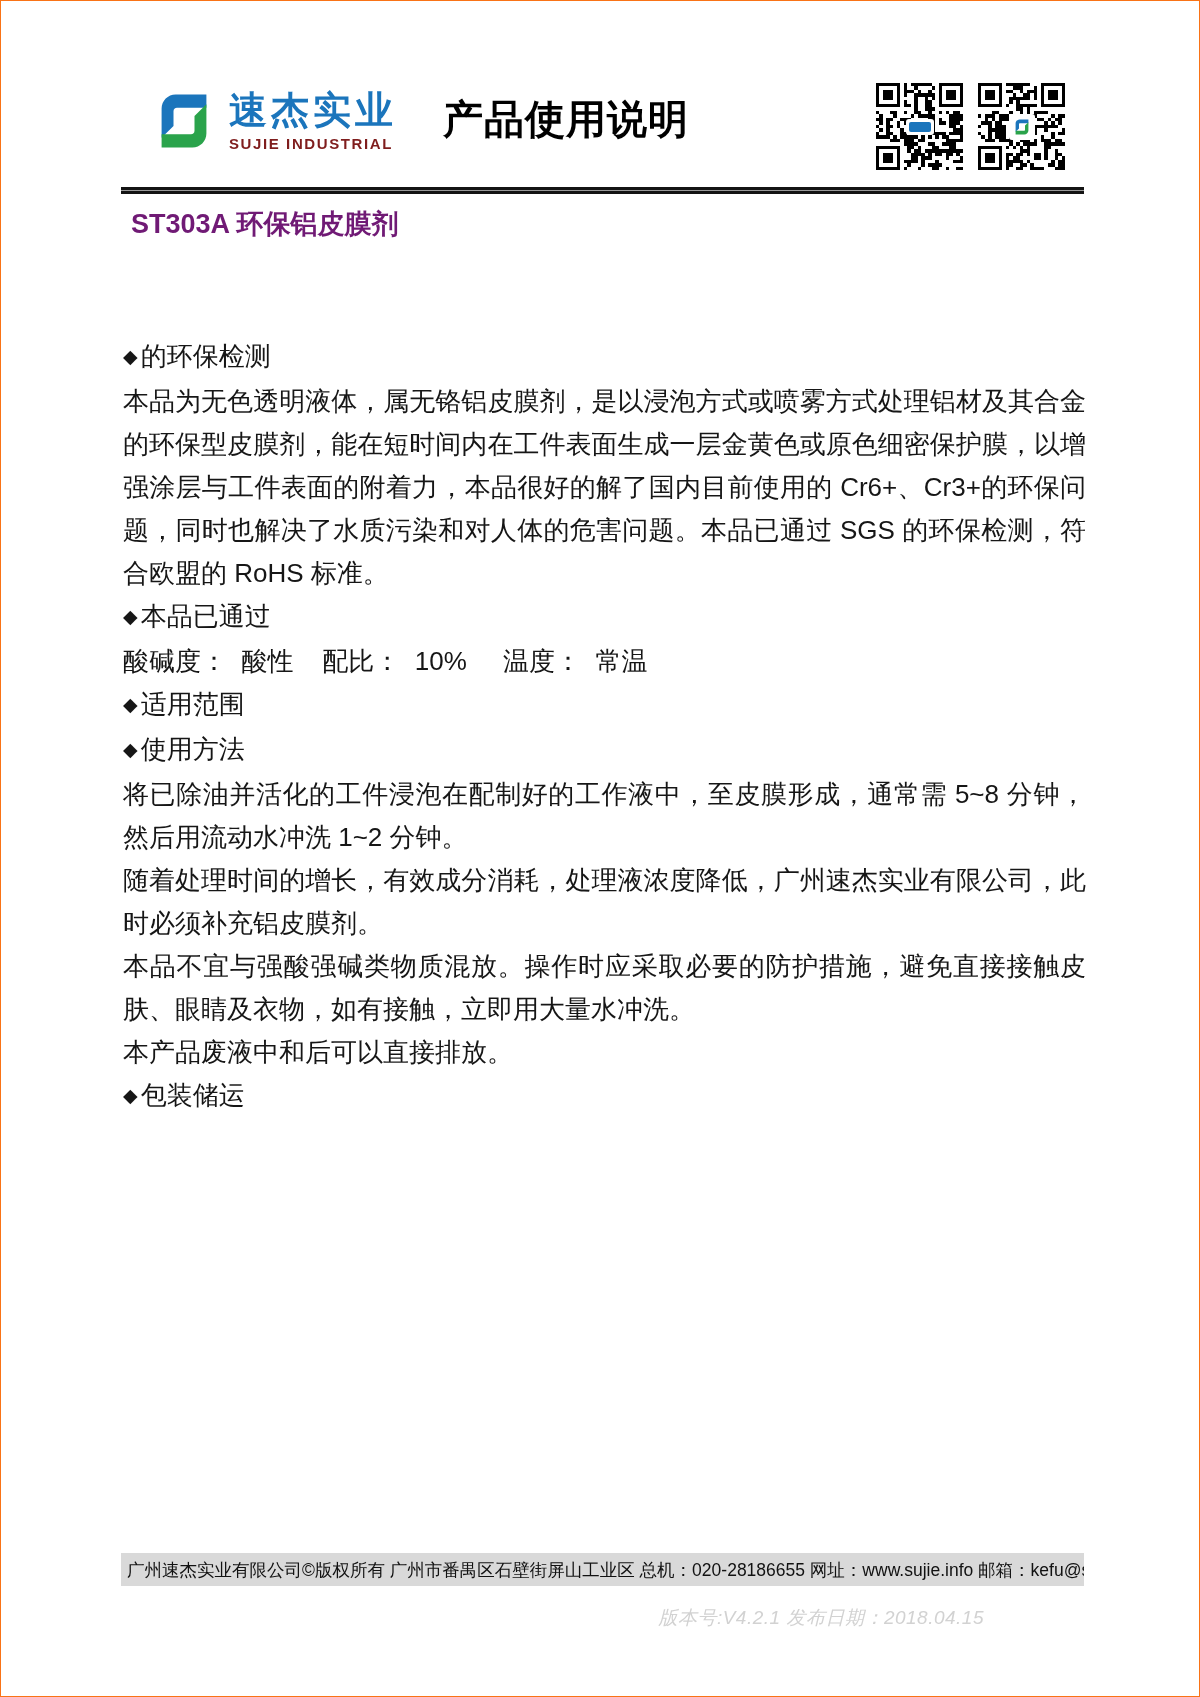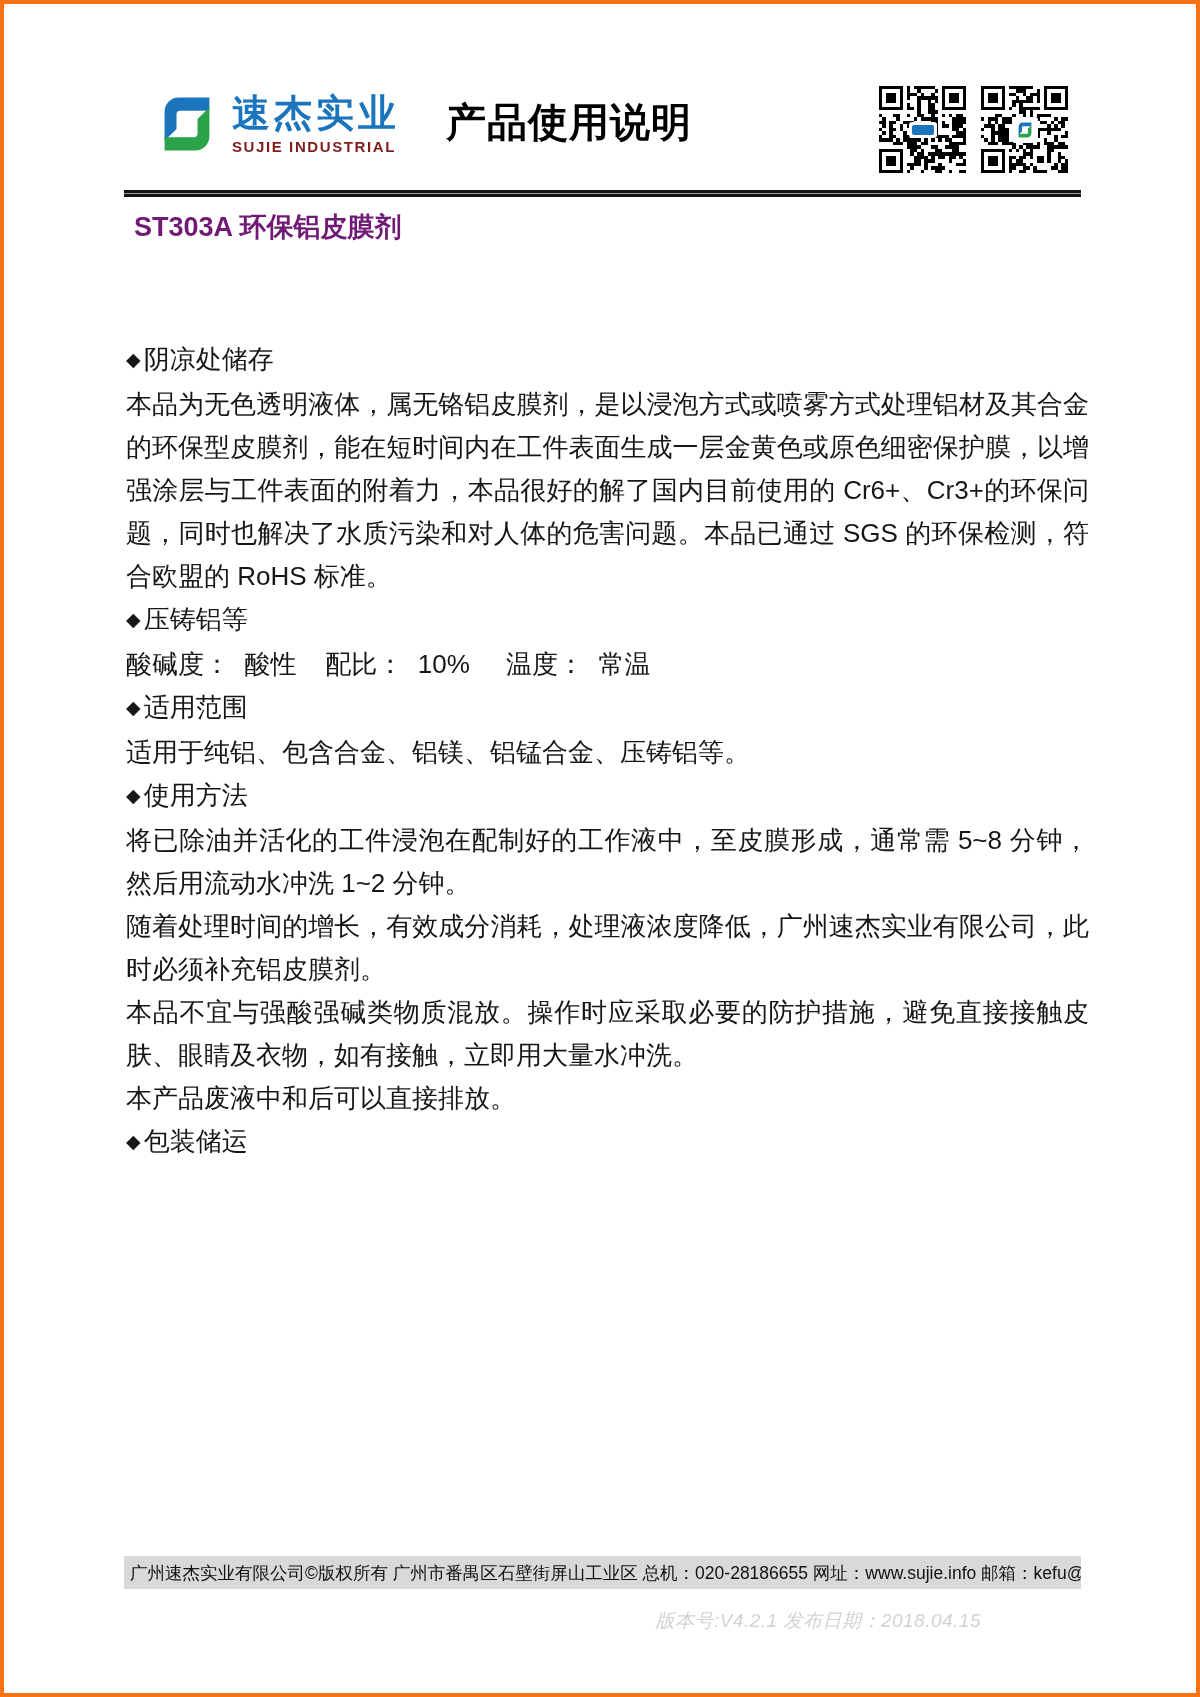--- a/index.html
+++ b/index.html
@@ -1,19 +1,19 @@
 <!DOCTYPE html>
 <html><head>
 <meta charset="utf-8">
 <style>
   html,body{margin:0;padding:0;background:#fff;}
   .page{
     position:relative;width:1200px;height:1697px;background:#ffffff;
     font-family:"Liberation Sans","DejaVu Sans",sans-serif;color:#1a1a1a;
-    box-sizing:border-box;border:4px solid #f97316;overflow:hidden;
+    box-sizing:border-box;border:1px solid #f97316;overflow:hidden;
   }
   
   .header{position:absolute;left:120px;top:78px;right:115px;height:95px;}
   .logo-block{position:absolute;left:28px;top:2px;display:flex;align-items:center;gap:10px;}
   .logo-mark{width:70px;height:80px;}
   .logo-text{display:flex;flex-direction:column;line-height:1;}
   .logo-cn{font-size:38px;font-weight:bold;color:#1b75bc;letter-spacing:4px;}
   .logo-en{font-size:15px;font-weight:bold;color:#7f1d1d;letter-spacing:1.6px;margin-top:7px;}
   .doc-type-title{position:absolute;left:322px;top:13px;font-size:40px;font-weight:bold;color:#000;letter-spacing:1px;}
   .qr{position:absolute;top:4px;width:87px;height:87px;}
@@ -538,30 +538,29 @@
       </div>
     </div>
   </div>
 
   <div class="header-rule"></div>
 
   <div class="doc-title">ST303A 环保铝皮膜剂</div>
 
   <div class="doc-body">
       <div>
-        <div class="sec-heading"><span class="bullet">◆</span><span>阴凉处储存</span></div>
+        <div class="sec-heading"><span class="bullet">◆</span><span>的环保检测</span></div>
         <p class="para">本品为无色透明液体，属无铬铝皮膜剂，是以浸泡方式或喷雾方式处理铝材及其合金的环保型皮膜剂，能在短时间内在工件表面生成一层金黄色或原色细密保护膜，以增强涂层与工件表面的附着力，本品很好的解了国内目前使用的 Cr6+、Cr3+的环保问题，同时也解决了水质污染和对人体的危害问题。本品已通过 SGS 的环保检测，符合欧盟的 RoHS 标准。</p>
       </div>
       <div>
-        <div class="sec-heading"><span class="bullet">◆</span><span>压铸铝等</span></div>
+        <div class="sec-heading"><span class="bullet">◆</span><span>本品已通过</span></div>
         <p class="para">酸碱度：  酸性    配比：  10%     温度：  常温</p>
       </div>
       <div>
         <div class="sec-heading"><span class="bullet">◆</span><span>适用范围</span></div>
-        <p class="para">适用于纯铝、包含合金、铝镁、铝锰合金、压铸铝等。</p>
       </div>
       <div>
         <div class="sec-heading"><span class="bullet">◆</span><span>使用方法</span></div>
         <p class="para">将已除油并活化的工件浸泡在配制好的工作液中，至皮膜形成，通常需 5~8 分钟，然后用流动水冲洗 1~2 分钟。</p>
         <p class="para">随着处理时间的增长，有效成分消耗，处理液浓度降低，广州速杰实业有限公司，此时必须补充铝皮膜剂。</p>
       </div>
       <div>
         <p class="para">本品不宜与强酸强碱类物质混放。操作时应采取必要的防护措施，避免直接接触皮肤、眼睛及衣物，如有接触，立即用大量水冲洗。</p>
         <p class="para">本产品废液中和后可以直接排放。</p>
       </div>

